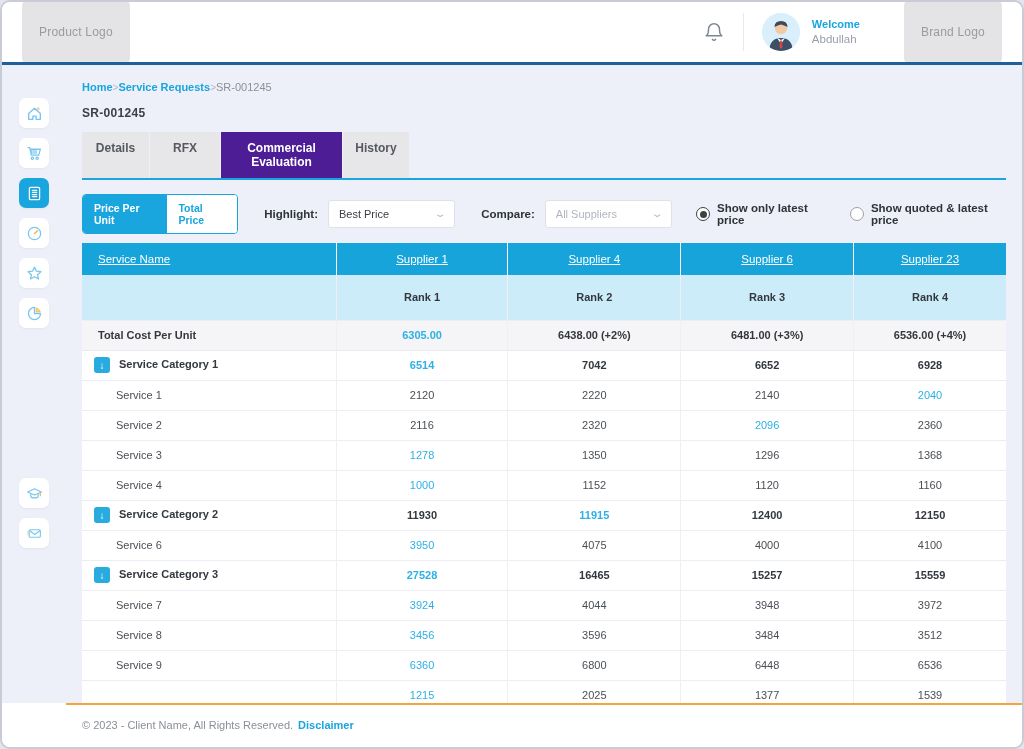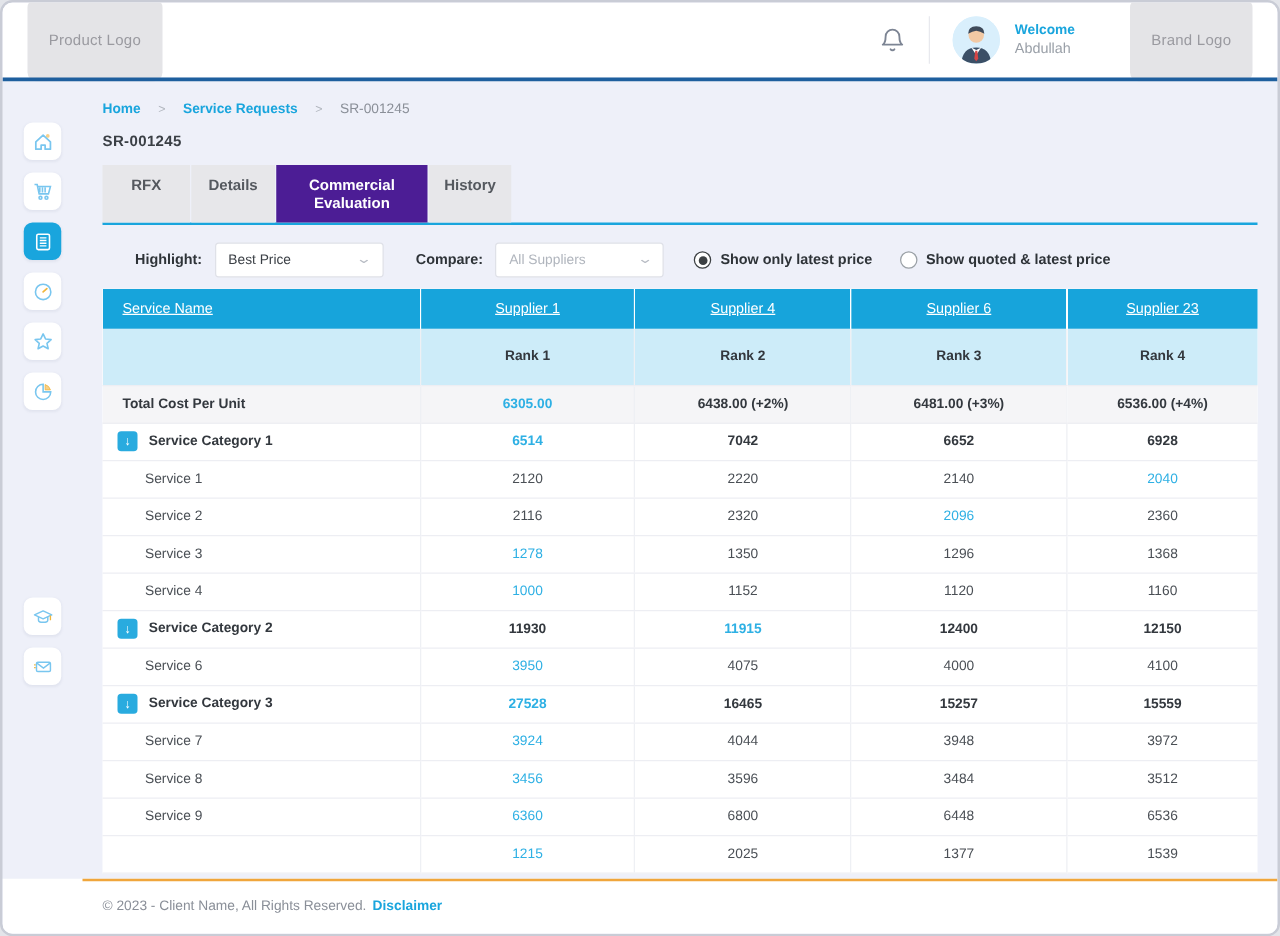--- a/index.html
+++ b/index.html
@@ -45,21 +45,21 @@
     width: 30px; height: 30px; background: #ffffff; border-radius: 7px;
     display: flex; align-items: center; justify-content: center;
     box-shadow: 0 1px 2px rgba(120,130,160,.10); cursor: pointer;
   }
   .icon-card svg { width: 17px; height: 17px; }
   .icon-card.active { background: #19a5dd; }
   .icon-card.gap-top { margin-top: 140px; }
 
   .main { flex: 1 1 auto; padding: 16px 16px 0 16px; overflow: hidden; }
 
-  .breadcrumb { font-size: 11px; display: flex; gap: 14px; align-items: center; }
+  .breadcrumb { font-size: 11px; display: flex; gap: 0; align-items: center; }
   .crumb-link { color: #19a5dd; font-weight: bold; text-decoration: none; }
   .crumb-sep { color: #b0b5bd; font-size: 10px; }
   .crumb-current { color: #8a8f98; }
 
   .page-title { margin-top: 13px; font-size: 12px; font-weight: bold; color: #3a3f45; letter-spacing: .3px; }
 
   .tabs { margin-top: 12px; display: flex; border-bottom: 2px solid #19a5dd; }
   .tab {
     background: #e7e7ea; color: #55595f; font-size: 12px; font-weight: bold;
     padding: 9px 0; text-align: center; cursor: pointer; margin-right: 1px;
@@ -221,27 +221,31 @@
         <a class="crumb-link">Home</a>
         <span class="crumb-sep">&gt;</span>
         <a class="crumb-link">Service Requests</a>
         <span class="crumb-sep">&gt;</span>
         <span class="crumb-current">SR-001245</span>
       </div>
 
       <div class="page-title">SR-001245</div>
 
       <div class="tabs">
+        <div class="tab w1">Details</div>
         <div class="tab w2">RFX</div>
-        <div class="tab w1">Details</div>
         <div class="tab w3 active">Commercial Evaluation</div>
         <div class="tab w4">History</div>
       </div>
 
       <div class="controls">
+        <div class="toggle-group">
+          <span class="toggle-seg active">Price Per Unit</span>
+          <span class="toggle-seg">Total Price</span>
+        </div>
         <span class="ctl-label">Highlight:</span>
         <div class="select-box">
           <span class="select-value">Best Price</span>
           <span class="chev">⌄</span>
         </div>
         <span class="ctl-label">Compare:</span>
         <div class="select-box">
           <span class="select-value muted">All Suppliers</span>
           <span class="chev">⌄</span>
         </div>

